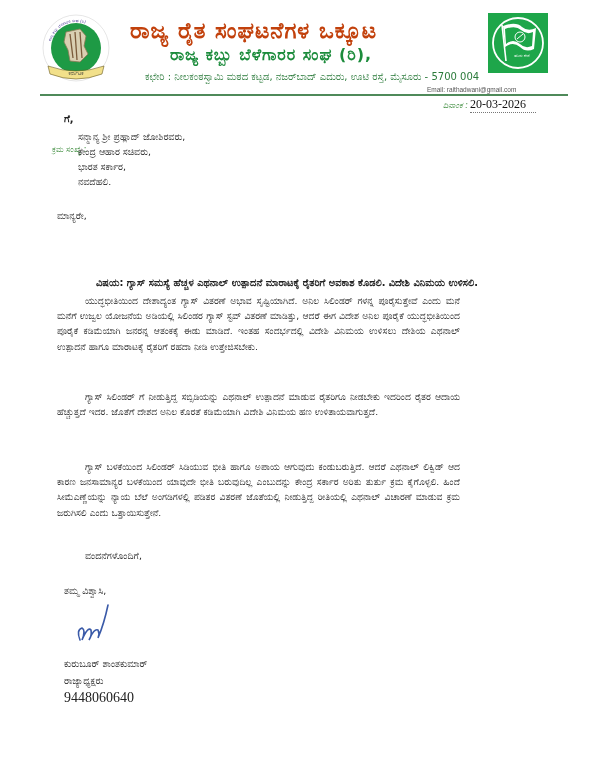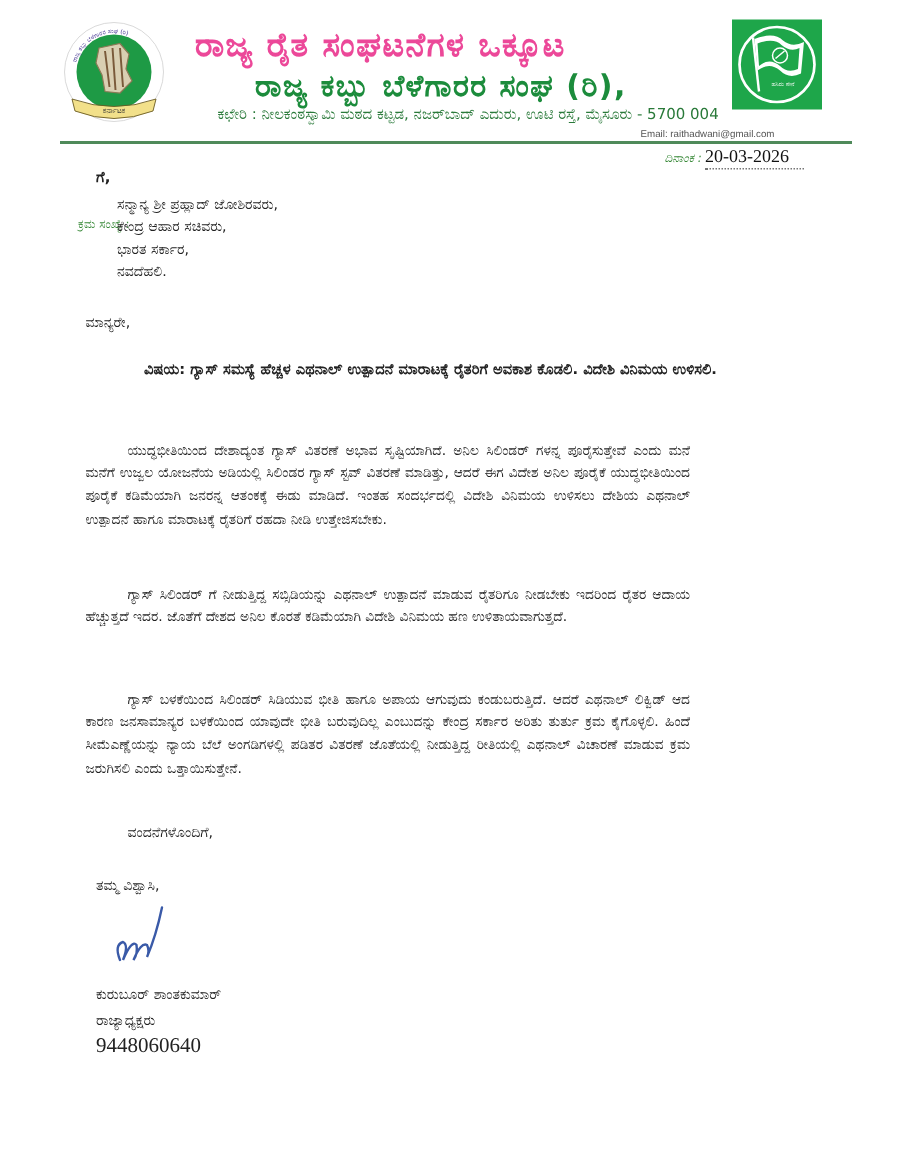--- a/index.html
+++ b/index.html
@@ -2,37 +2,37 @@
 <html><head>
 <meta charset="utf-8">
 <style>
   html, body { margin:0; padding:0; background:#ffffff; }
   body { width:600px; height:776px; position:relative; overflow:hidden;
          font-family:"DejaVu Sans", sans-serif; color:#222; }
   .abs { position:absolute; }
   
   #logo-left { left:40px; top:14px; width:72px; height:72px; }
   #logo-right { left:488px; top:13px; width:60px; height:60px; background:#1ea64a; }
-  .title-main { left:130px; top:18px; font-size:22px; font-weight:bold; color:#ec4899;
+  .title-main { left:130px; top:18px; font-size:22px; font-weight:bold; color:#c2410c;
                 letter-spacing:1px; white-space:nowrap; }
-  .title-sub { left:170px; top:45px; font-size:20px; font-weight:bold; color:#1c8c3c;
+  .title-sub { left:170px; top:45px; font-size:16px; font-weight:bold; color:#1c8c3c;
                letter-spacing:1px; white-space:nowrap; }
   .addr { left:145px; top:71px; font-size:10px; color:#2a7a3a; white-space:nowrap; }
   .email { left:427px; top:86px; font-size:6.5px; color:#555; white-space:nowrap;
            font-family:"Liberation Sans", sans-serif; }
   .rule { left:40px; top:94px; width:528px; height:2px; background:#4f8a5a; }
   .ref { left:52px; top:101px; font-size:8px; color:#3a8a3a;margin-top:44px; }
   .date-label { left:443px; top:101px; font-size:8px; color:#3a8a3a;font-style:italic; }
   .date-val { left:470px; top:97px; font-size:12px; color:#111;
               font-family:"Liberation Serif", serif; border-bottom:1px dotted #777; padding-right:10px; }
   
   .t { font-size:9.4px; color:#222; white-space:nowrap; }
   .to { left:64px; top:113px; font-weight:bold; font-size:10px; }
   .addr-line { left:78px; }
-  .subject { left:57px; width:460px; text-align:center; font-size:9.8px; font-weight:bold; line-height:15px; white-space:normal; }
+  .subject { left:57px; width:460px; text-align:center; font-size:9.8px; font-weight:bold; line-height:15px; white-space:normal;margin-top:36px; }
   .para { left:57px; width:403px; font-size:9.2px; line-height:15.2px; text-align:justify;
           text-indent:28px; white-space:normal; }
   .sig-line { left:64px; }
   .phone { font-family:"Liberation Serif", serif; font-size:14px; }
 </style>
 </head>
 <body>
 
 <div class="abs" id="logo-left">
   <svg width="72" height="72" viewBox="0 0 72 72">

